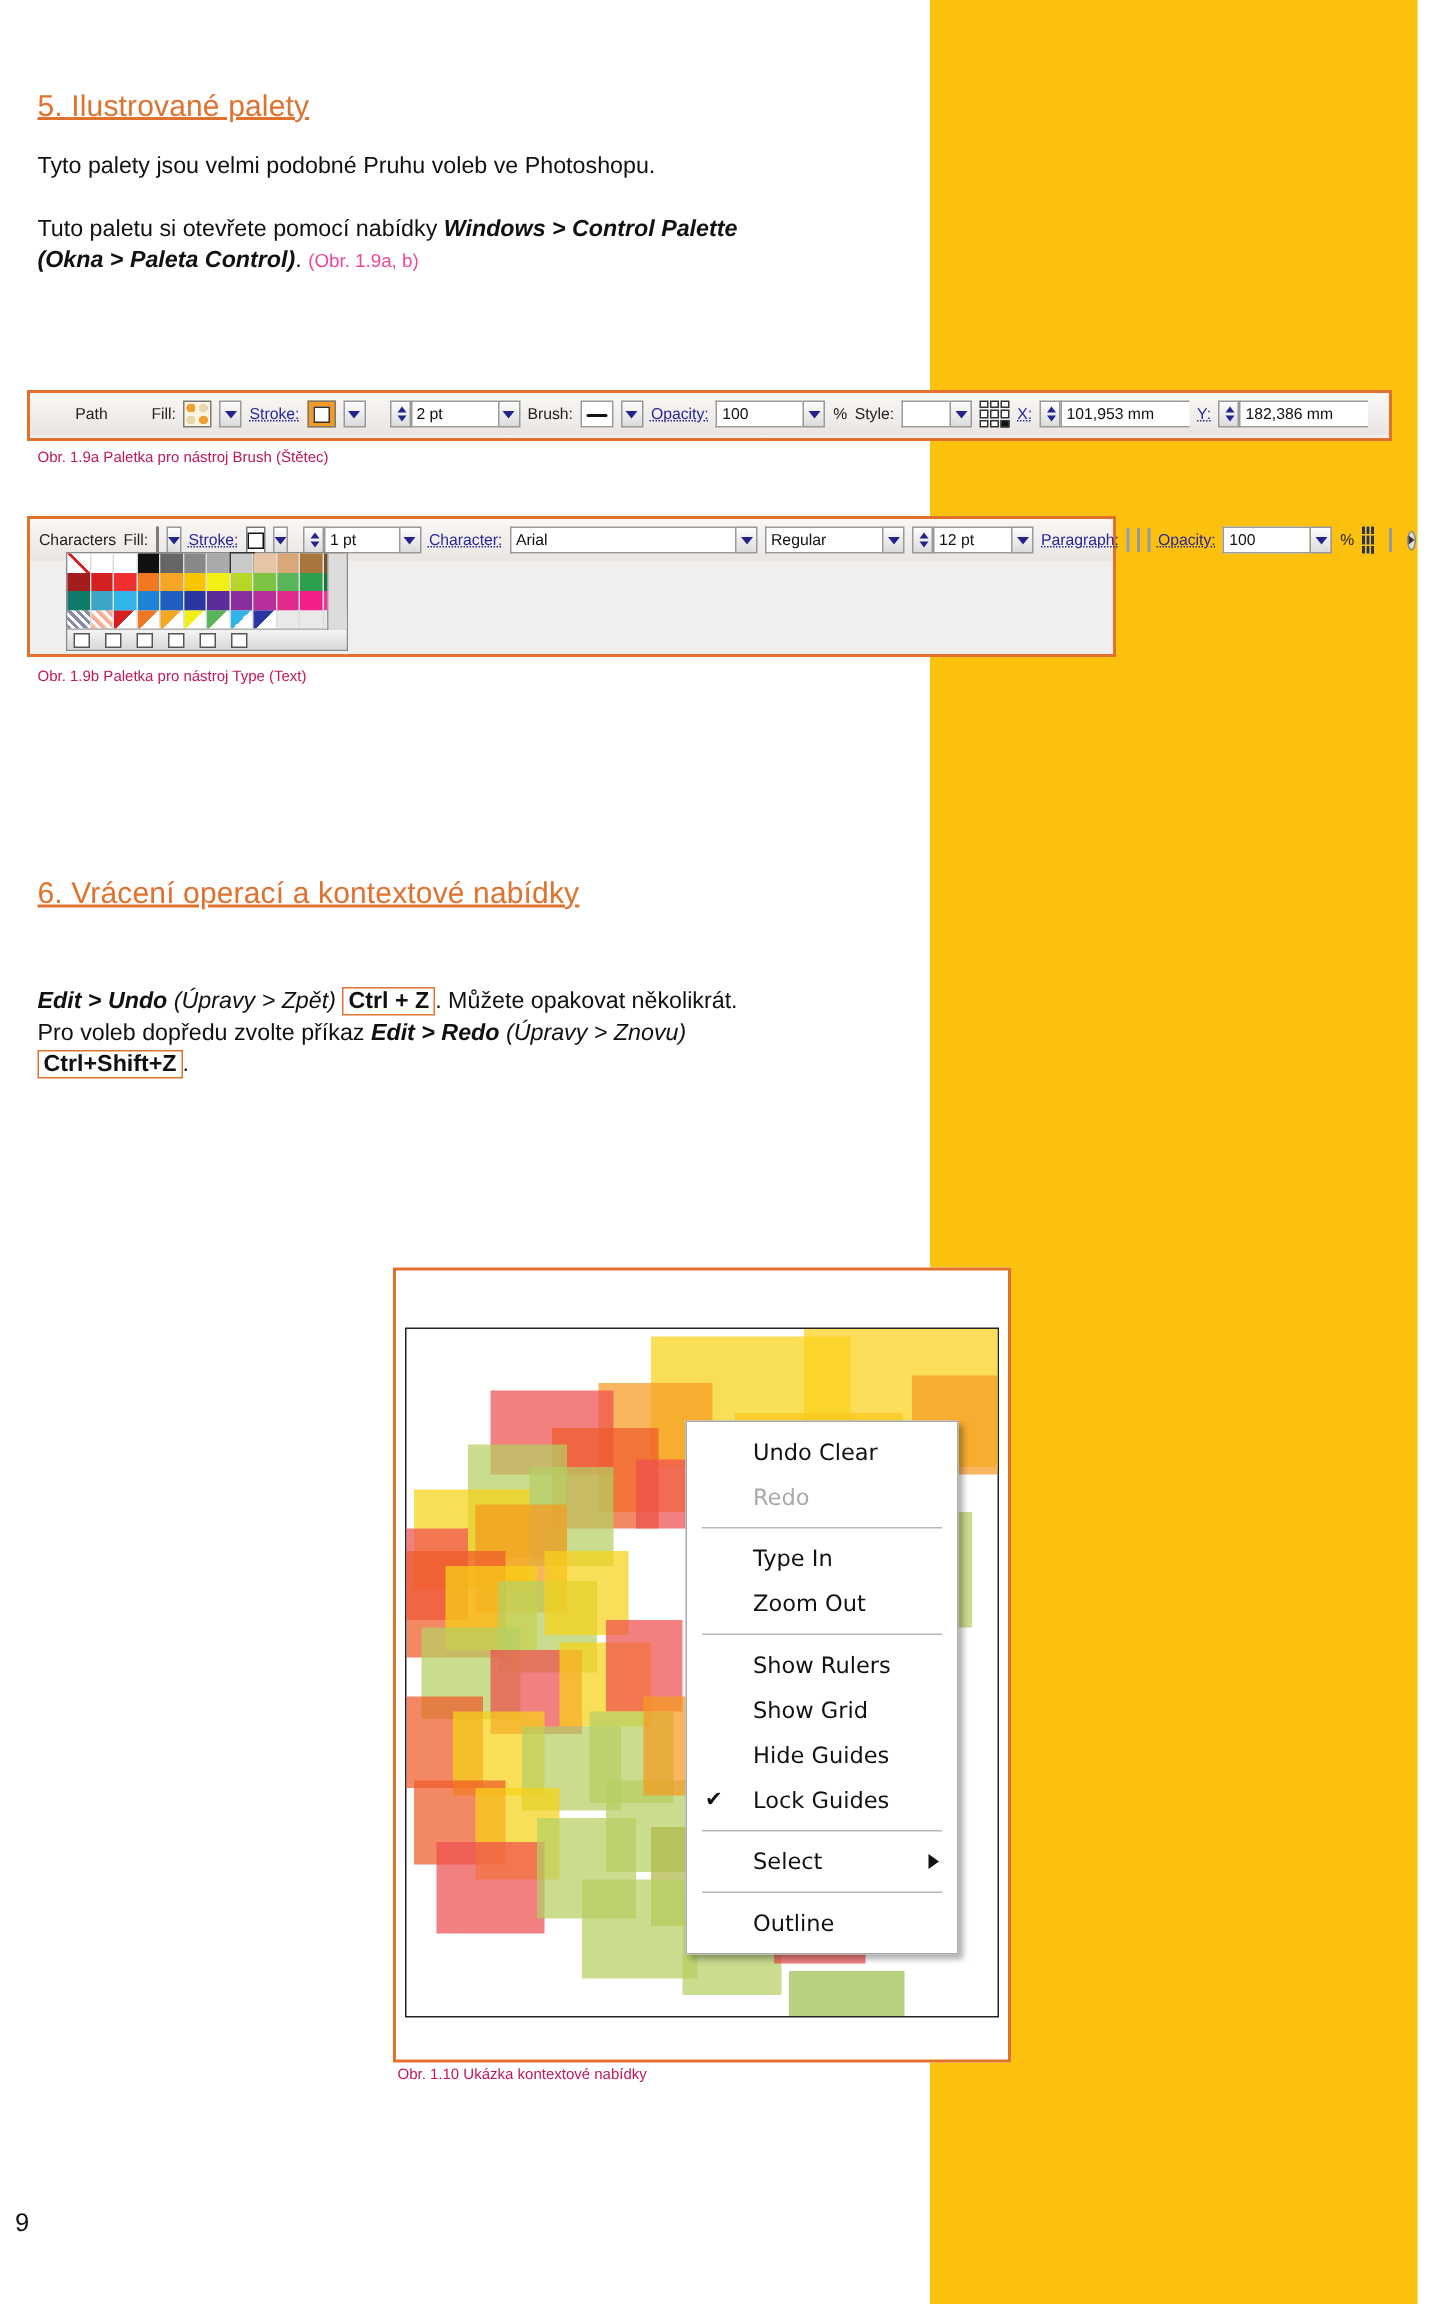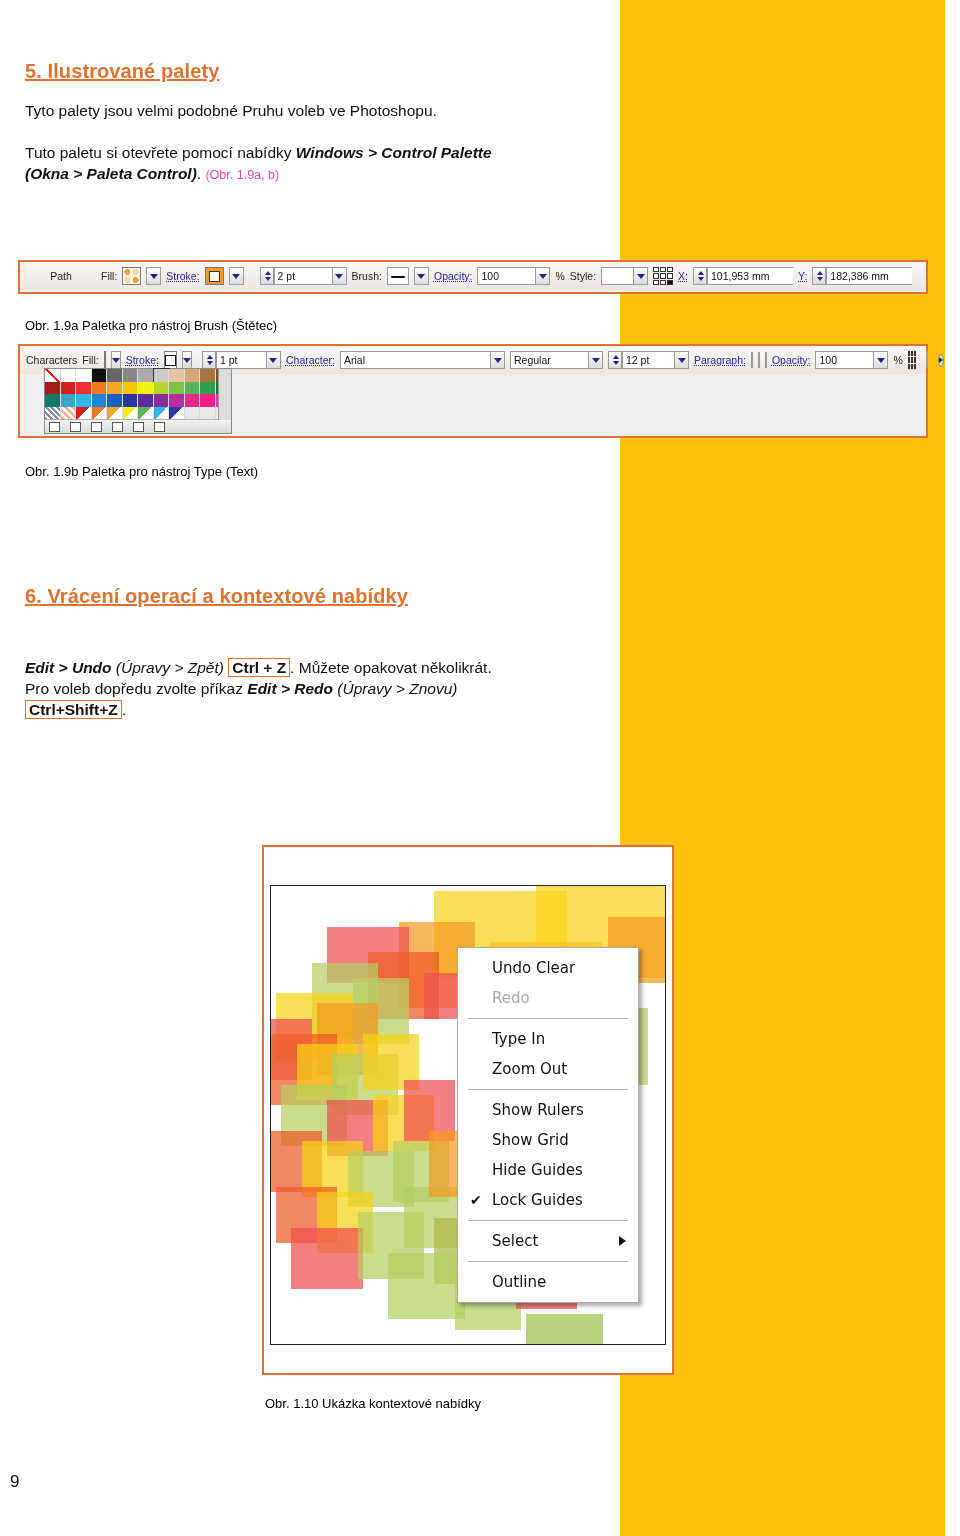--- a/index.html
+++ b/index.html
@@ -3,39 +3,39 @@
 <meta charset="utf-8">
 <style>
   html,body{margin:0;padding:0;background:#ffffff;}
   body{width:960px;height:1536px;position:relative;overflow:hidden;
        font-family:"Liberation Sans","DejaVu Sans",sans-serif;color:#1a1a1a;}
 
   .yellow-band{position:absolute;left:620px;top:0;width:325px;height:1536px;background:#fcc00e;}
   .page-canvas{position:absolute;left:0;top:0;width:960px;height:1536px;}
 
   
-  .h-sec{position:absolute;font-size:20px;font-weight:bold;color:#e0722e;
+  .h-sec{position:absolute;font-size:20px;font-weight:normal;color:#e0722e;
          text-decoration:underline;letter-spacing:.1px;white-space:nowrap;}
   #h5{left:25px;top:60px;}
   #h6{left:25px;top:585px;}
 
   
   .para{position:absolute;font-size:15.5px;line-height:21px;color:#111;}
   .para b{font-weight:bold;}
   .para .bi{font-weight:bold;font-style:italic;}
   .fig-ref{color:#ec4899;font-size:12.5px;}
   .kbd{border:1.6px solid #e0722e;padding:0 3px;font-weight:bold;
        display:inline-block;line-height:17px;background:#fff;}
 
   #p1{left:25px;top:100px;width:580px;}
   #p2{left:25px;top:636px;width:580px;}
   #p3{left:25px;top:740px;width:580px;}
 
   
-  .caption{position:absolute;font-size:13px;color:#000000;white-space:nowrap;margin-top:18px;}
+  .caption{position:absolute;font-size:10px;color:#be185d;white-space:nowrap;}
   #cap-a{left:25px;top:300px;}
   #cap-b{left:25px;top:446px;}
   #cap-c{left:265px;top:1378px;}
 
   
   #pageno{position:absolute;left:10px;top:1472px;font-size:17px;color:#111;}
 
   
   .palette{position:absolute;border:2px solid #e0722e;background:#f1eeee;
            box-sizing:border-box;}
@@ -91,21 +91,21 @@
           border:1px solid #9a9a9a;box-sizing:border-box;}
   .roundbtn{width:13px;height:13px;border-radius:50%;background:#ddd;
           border:1px solid #888;box-sizing:border-box;display:flex;
           align-items:center;justify-content:center;}
   .roundbtn::after{content:"";border-top:3px solid transparent;
           border-bottom:3px solid transparent;border-left:4px solid #333;}
 
   
   #paletteA{left:18px;top:260px;width:910px;height:34px;}
   
-  #paletteB{left:18px;top:344px;width:910px;height:94px;}
+  #paletteB{left:18px;top:344px;width:726px;height:94px;}
 
   
   .swatchpanel{position:absolute;left:24px;top:22px;width:188px;height:66px;
       background:#e9e9e9;border:1px solid #8a8a8a;box-sizing:border-box;
       display:flex;flex-direction:column;}
   .swrow{display:flex;height:15px;}
   .swrow span{flex:1;border-right:1px solid #ddd;box-sizing:border-box;}
   .swfoot{display:flex;align-items:center;gap:10px;height:15px;padding-left:4px;
       background:linear-gradient(#f4f4f4,#d8d8d8);border-top:1px solid #b0b0b0;}
   .swfoot b{display:block;width:11px;height:10px;background:#fff;
@@ -118,21 +118,21 @@
           border:2px solid #e0722e;background:#fff;box-sizing:border-box;}
   #artboard{position:absolute;left:6px;top:38px;right:6px;bottom:28px;
           border:1px solid #222;background:#fff;overflow:hidden;}
   .rect{position:absolute;opacity:.72;}
 
   #ctxmenu{position:absolute;left:193px;top:100px;width:180px;
           background:#fff;border:1px solid #a9a9a9;
           box-shadow:3px 3px 4px rgba(0,0,0,.33);
           padding:5px 0;font-family:"DejaVu Sans",sans-serif;}
   .mi{height:30px;display:flex;align-items:center;font-size:15px;color:#111;
-          padding-left:34px;position:relative;}
+          padding-left:44px;position:relative;}
   .mi.dis{color:#a9a9a9;}
   .mi .chk{position:absolute;left:12px;font-size:14px;color:#111;}
   .mi .sub{position:absolute;right:12px;border-top:5px solid transparent;
           border-bottom:5px solid transparent;border-left:7px solid #111;}
   .msep{height:1px;background:#b8b8b8;margin:5px 10px;}
 </style>
 </head>
 <body>
 
 <div class="page-canvas">

